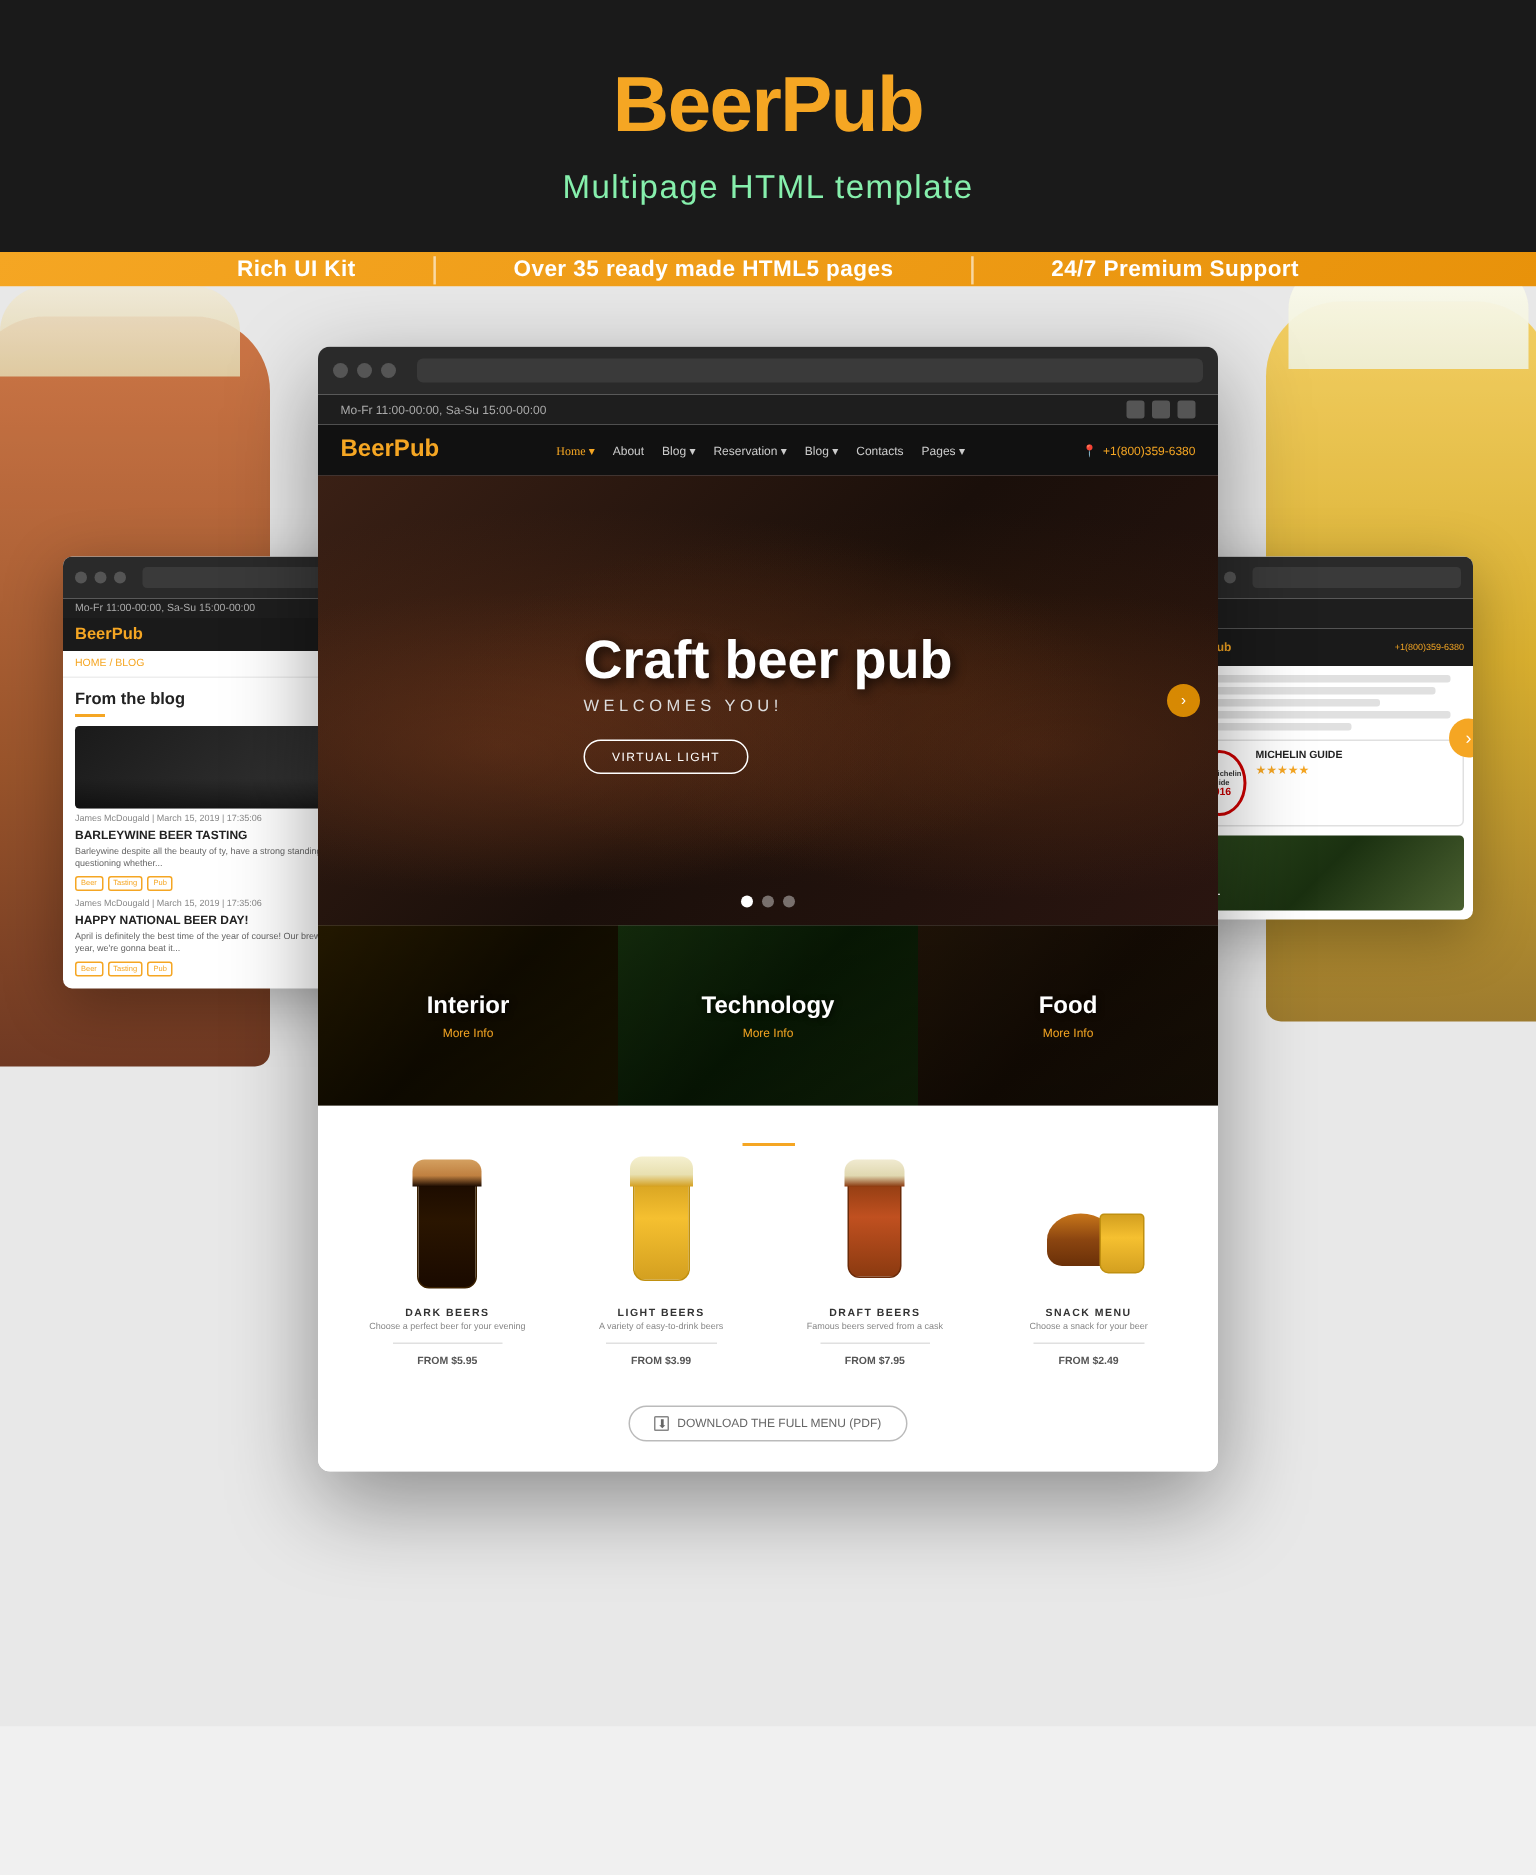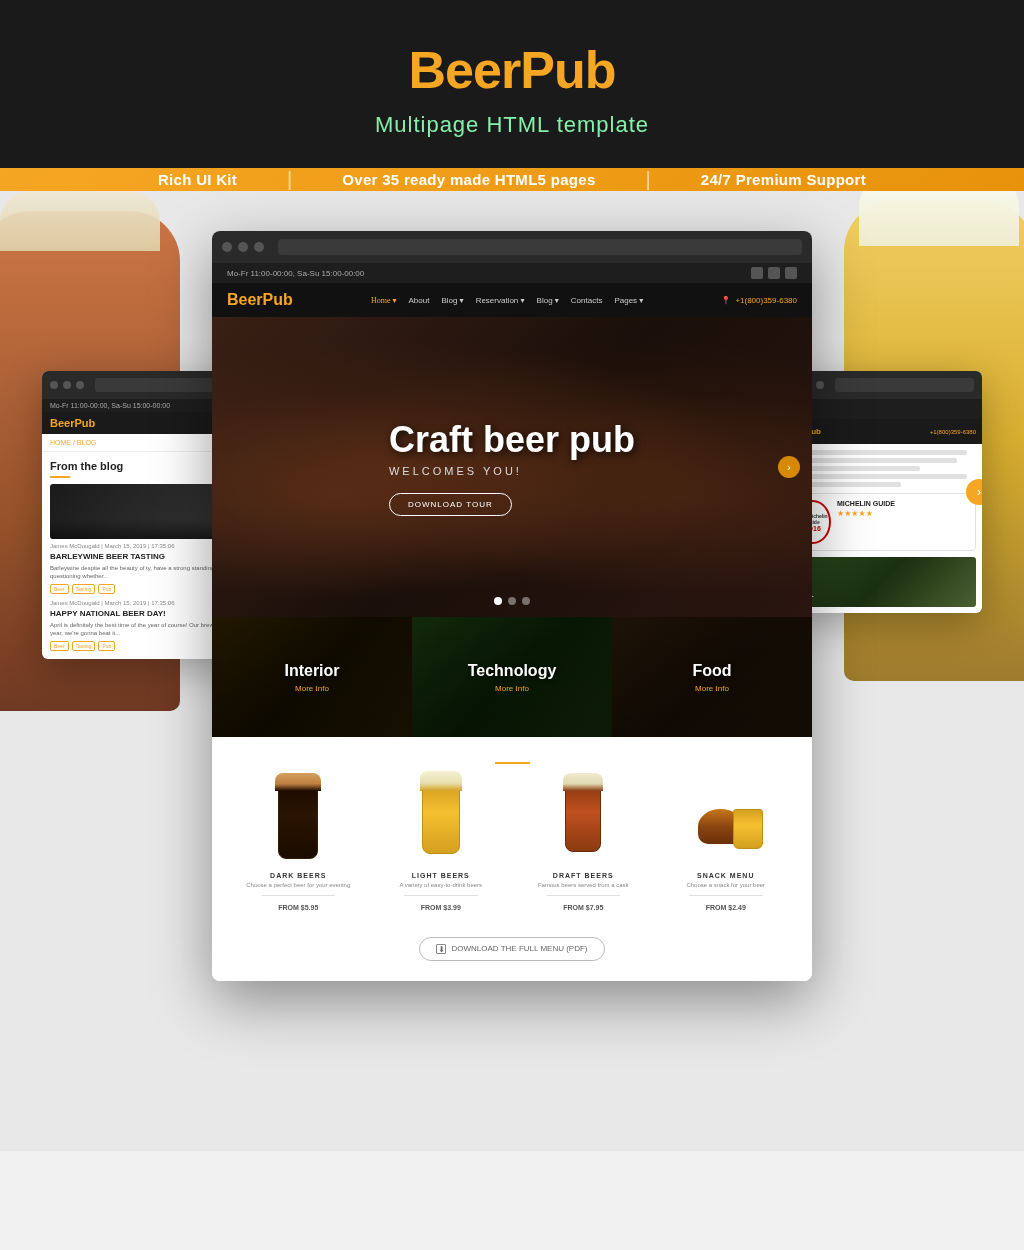--- a/index.html
+++ b/index.html
@@ -896,21 +896,21 @@
           <span>+1(800)359-6380</span>
         </div>
       </div>
 
       <div class="hero">
         <div class="hero-bg"></div>
         <div class="hero-people"></div>
         <div class="hero-content">
           <div class="hero-title">Craft beer pub</div>
           <div class="hero-subtitle">WELCOMES YOU!</div>
-          <div class="hero-btn">DOWNLOAD TOUR</div>
+          <div class="hero-btn">VIRTUAL LIGHT</div>
         </div>
         <div class="hero-dots">
           <div class="hero-dot active"></div>
           <div class="hero-dot"></div>
           <div class="hero-dot"></div>
         </div>
         <div class="hero-arrow-right">›</div>
       </div>
 
       <div class="hero-panels">

